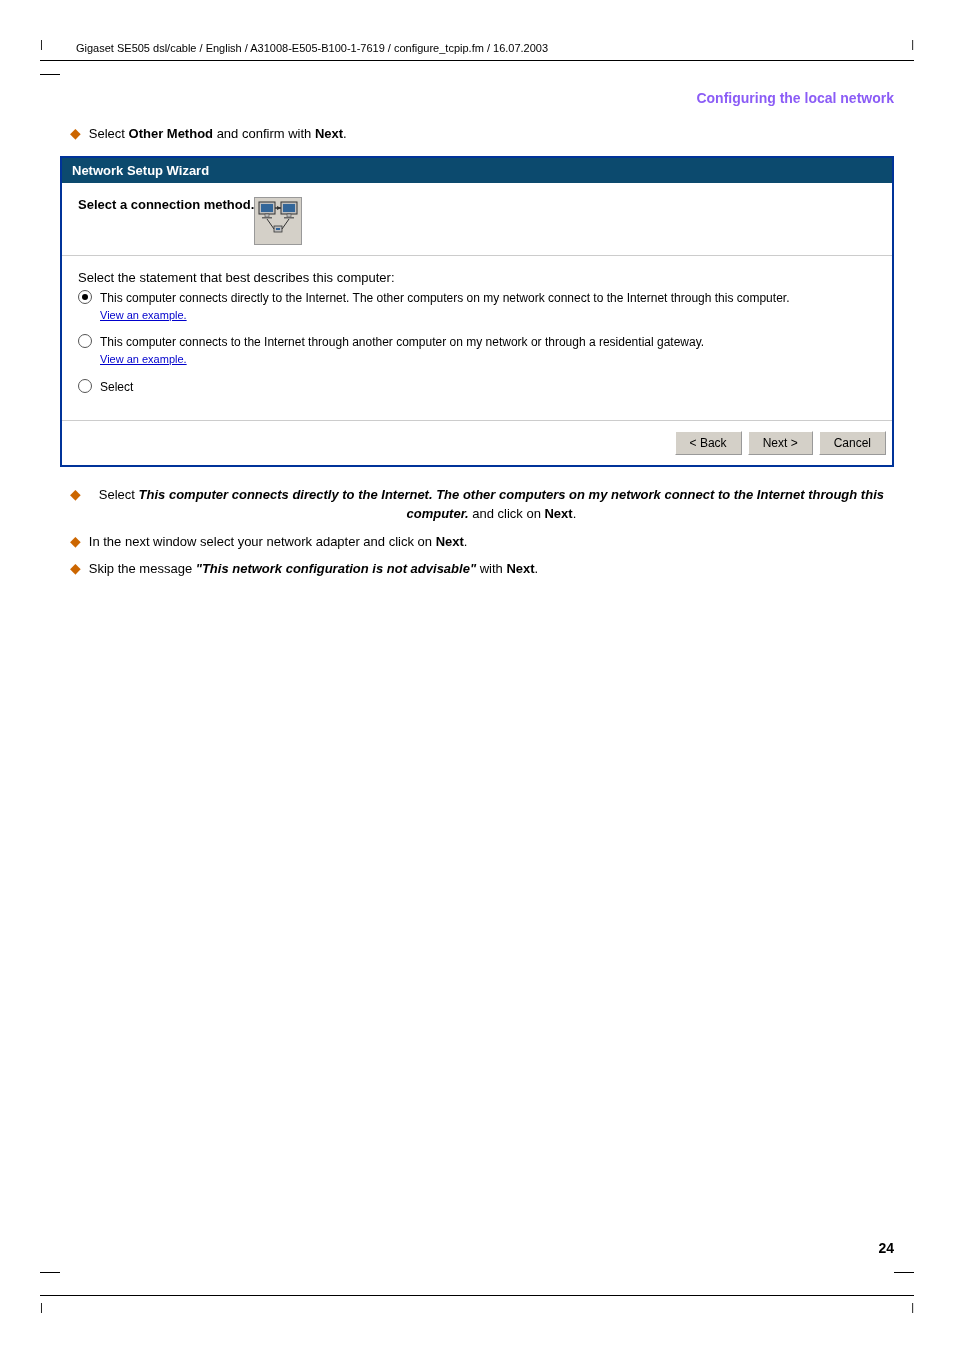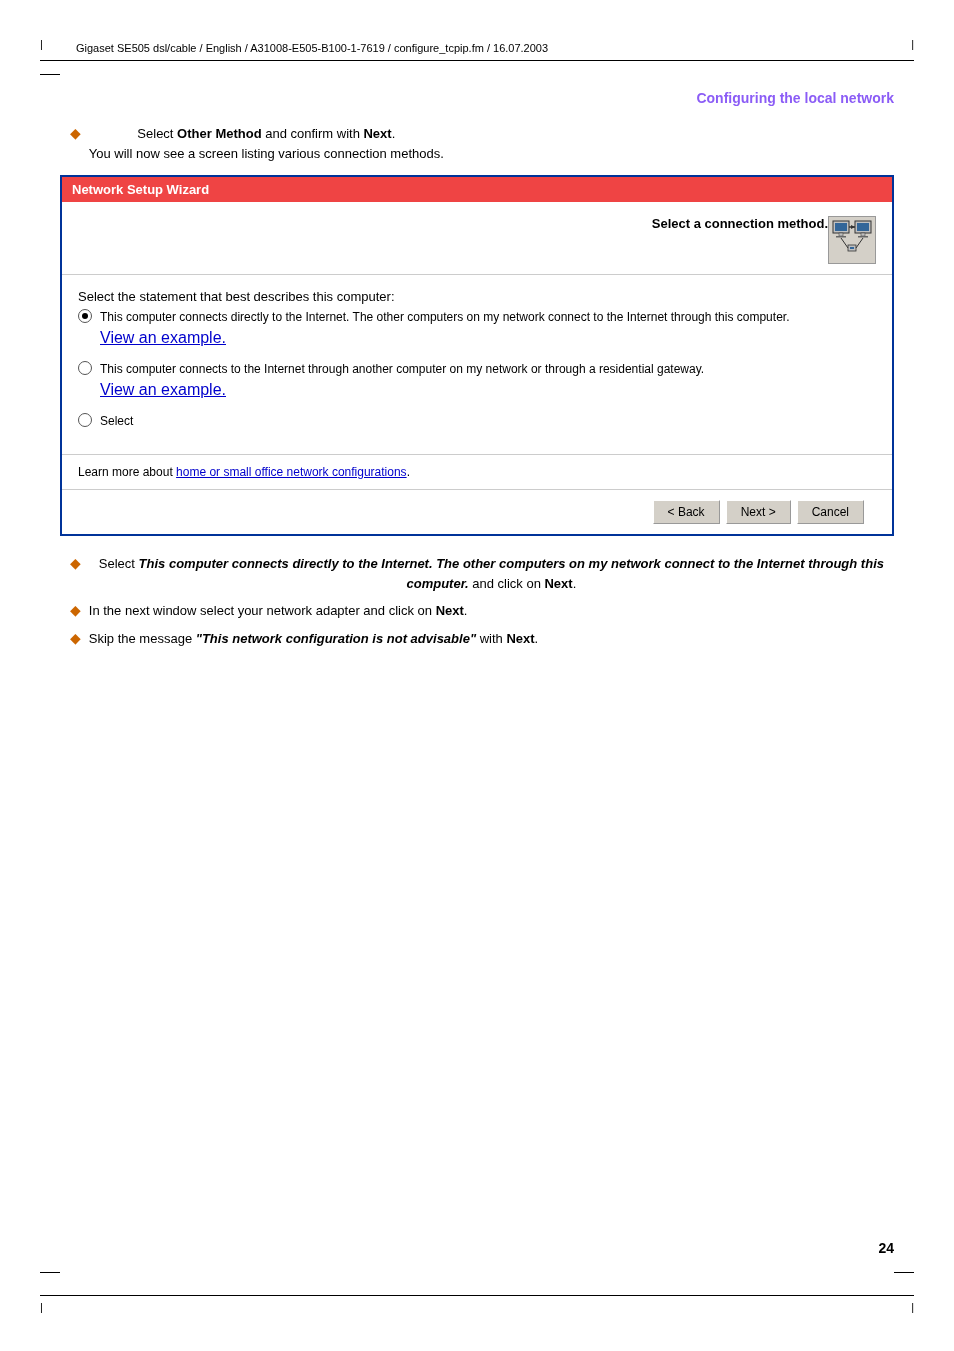--- a/index.html
+++ b/index.html
@@ -115,30 +115,30 @@
     }
 
     
     .wizard-box {
       border: 2px solid #003399;
       margin: 12px 0 18px 0;
       background: #fff;
     }
 
     .wizard-title-bar {
-      background: #ef4444;
+      background: #0c4a6e;
       color: #fff;
       font-size: 13px;
       font-weight: bold;
       padding: 5px 10px;
     }
 
     .wizard-header-area {
       display: flex;
-      justify-content: flex-end;
+      justify-content: flex-start;
       align-items: flex-start;
       padding: 14px 16px 10px 16px;
       border-bottom: 1px solid #ccc;
     }
 
     .wizard-subtitle {
       font-size: 13px;
       font-weight: bold;
     }
 
@@ -200,42 +200,42 @@
 
     .radio-text {
       font-size: 12px;
       line-height: 1.5;
     }
 
     .radio-link {
       display: block;
       color: #0000cc;
       text-decoration: underline;
-      font-size: 16px;
+      font-size: 11px;
     }
 
     .wizard-footer-area {
       padding: 10px 16px;
       border-bottom: 1px solid #ccc;
     }
 
     .wizard-footer-text {
       font-size: 12px;
     }
 
     .wizard-footer-text a {
       color: #0000cc;
       text-decoration: underline;
     }
 
     .wizard-buttons {
       display: flex;
       justify-content: flex-end;
       align-items: flex-end;
-      padding: 10px 28px;
+      padding: 10px 6px;
       gap: 6px;
     }
 
     .wizard-btn {
       background: #d4d0c8;
       border: 1px solid #999;
       border-top-color: #fff;
       border-left-color: #fff;
       padding: 4px 14px;
       font-size: 12px;
@@ -314,21 +314,20 @@
 
   <div class="main-content">
 
     <div class="section-title">Configuring the local network</div>
 
 
     <div class="bullet-item">
       <span class="bullet-diamond">◆</span>
       <span class="bullet-text">
         Select <strong>Other Method</strong> and confirm with <strong>Next</strong>.<br>
-        <span>You will now see a screen listing various connection methods.</span>
       </span>
     </div>
 
     <div class="wizard-box">
 
       <div class="wizard-title-bar">Network Setup Wizard</div>
 
       <div class="wizard-header-area">
         <div class="wizard-subtitle">Select a connection method.</div>
         <div class="wizard-icon">
@@ -377,25 +376,20 @@
         </div>
 
         <div class="radio-option">
           <div class="radio-circle"></div>
           <div class="radio-text">
             <span>Select</span>
           </div>
         </div>
       </div>
 
-      <div class="wizard-footer-area">
-        <div class="wizard-footer-text">
-          <span>Learn more about </span><a style="color:#0000cc;text-decoration:underline;">home or small office network configurations</a><span>.</span>
-        </div>
-      </div>
 
       <div class="wizard-buttons">
         <button class="wizard-btn">&lt; Back</button>
         <button class="wizard-btn">Next &gt;</button>
         <button class="wizard-btn">Cancel</button>
       </div>
     </div>
 
     <div class="bullet-item-block">
       <span class="bullet-diamond" style="color:#cc6600;font-size:14px;margin-right:8px;flex-shrink:0;">◆</span>

